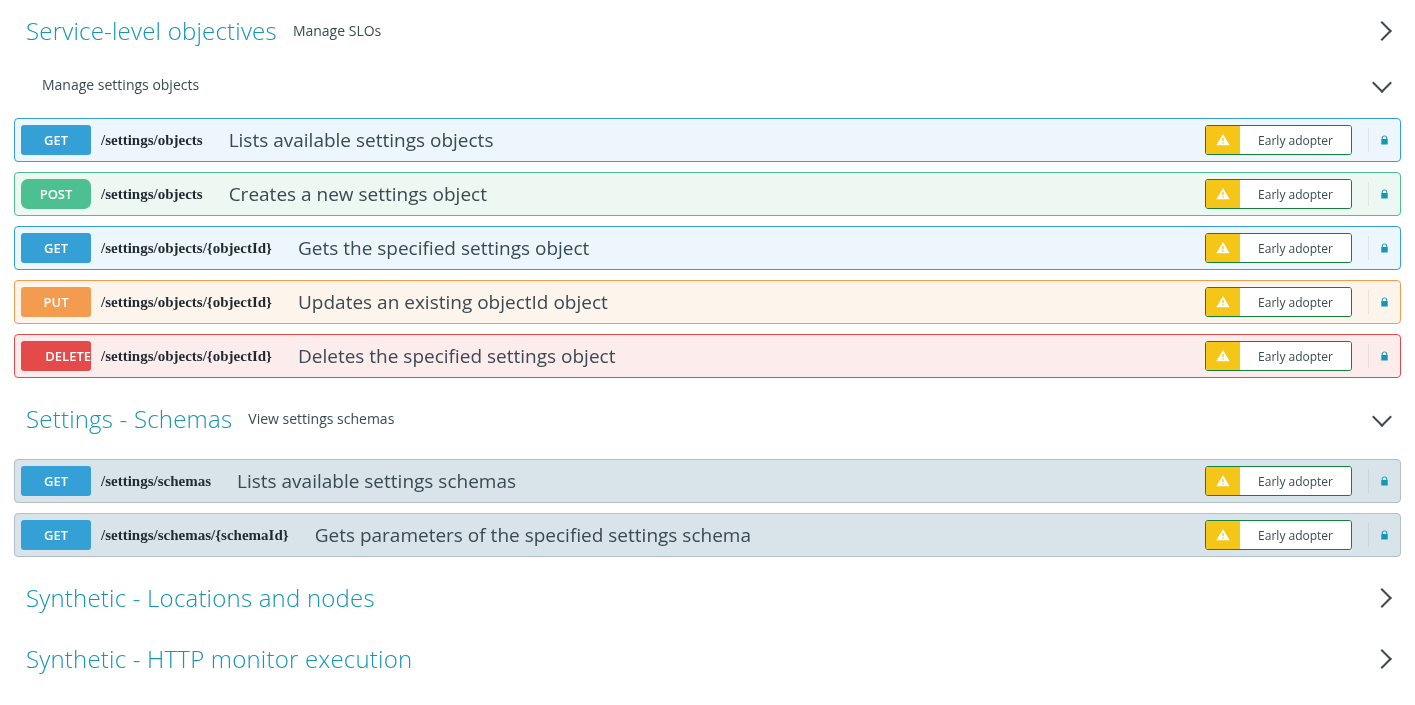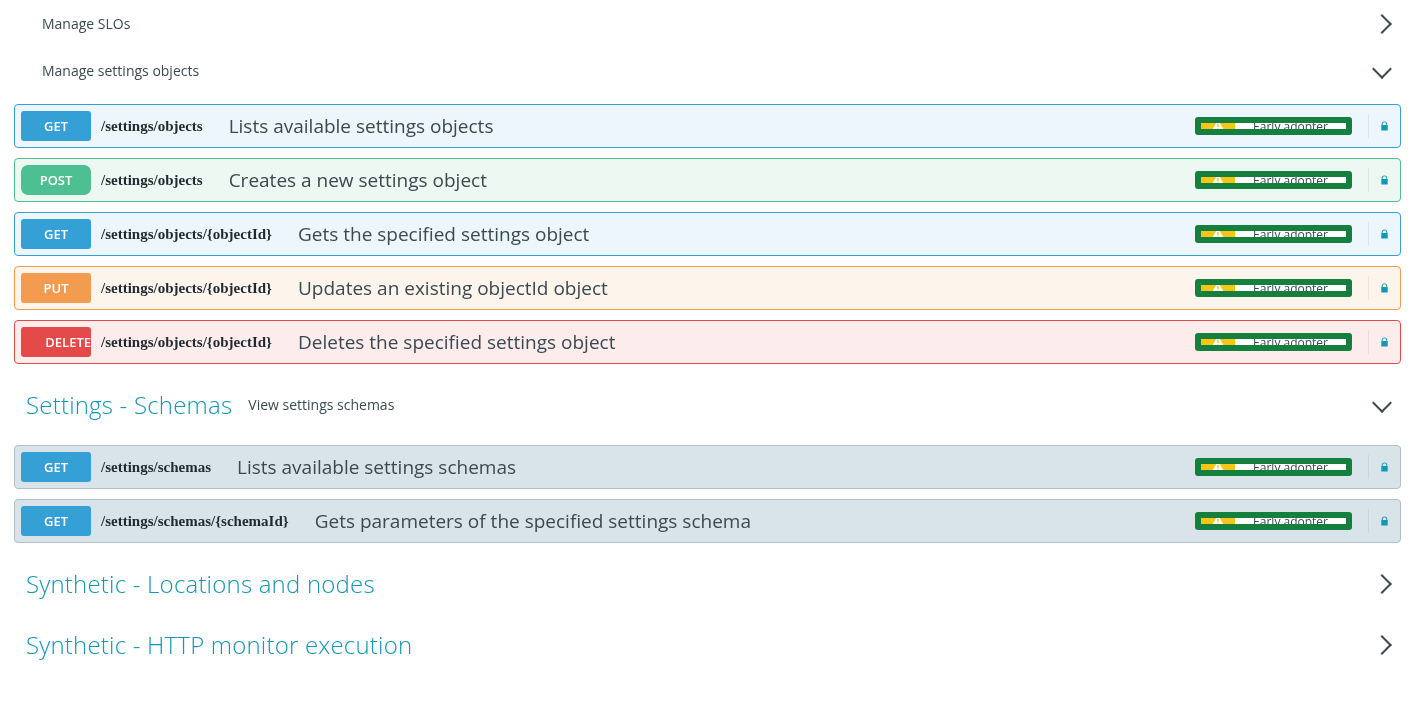--- a/index.html
+++ b/index.html
@@ -105,22 +105,22 @@
     font-size: 19px;
     color: var(--muted);
     margin-left: 16px;
   }
   .badge {
     display: flex;
     align-items: stretch;
     border-radius: 3px;
     overflow: hidden;
     flex: none;
-    height: 18px;
-    border: 6px solid #15803d;
+    height: 30px;
+    border: 1px solid #15803d;
   }
   .badge-icon {
     background: var(--yellow);
     color: #fff;
     display:flex; align-items:center; justify-content:center;
     width: 34px;
     font-weight: 700;
   }
   .badge-icon svg { width:16px; height:16px; fill:#fff;}
   .badge-text {
@@ -139,20 +139,21 @@
     margin-left: 6px;
     height: 24px;
   }
   .lock svg { width: 14px; height: 16px; fill: var(--lock); }
 </style>
 </head>
 <body>
 
 <div id="root">
     <div class="section-header">
+      <span class="section-title">Service-level objectives</span>
       <span class="section-desc">Manage SLOs</span>
       <span class="spacer"></span>
       <span class="chev tiny "></span>
     </div>
     <div class="section-header">
       <span class="section-desc">Manage settings objects</span>
       <span class="spacer"></span>
       <span class="chev tiny down"></span>
     </div>
     <div class="endpoints">

